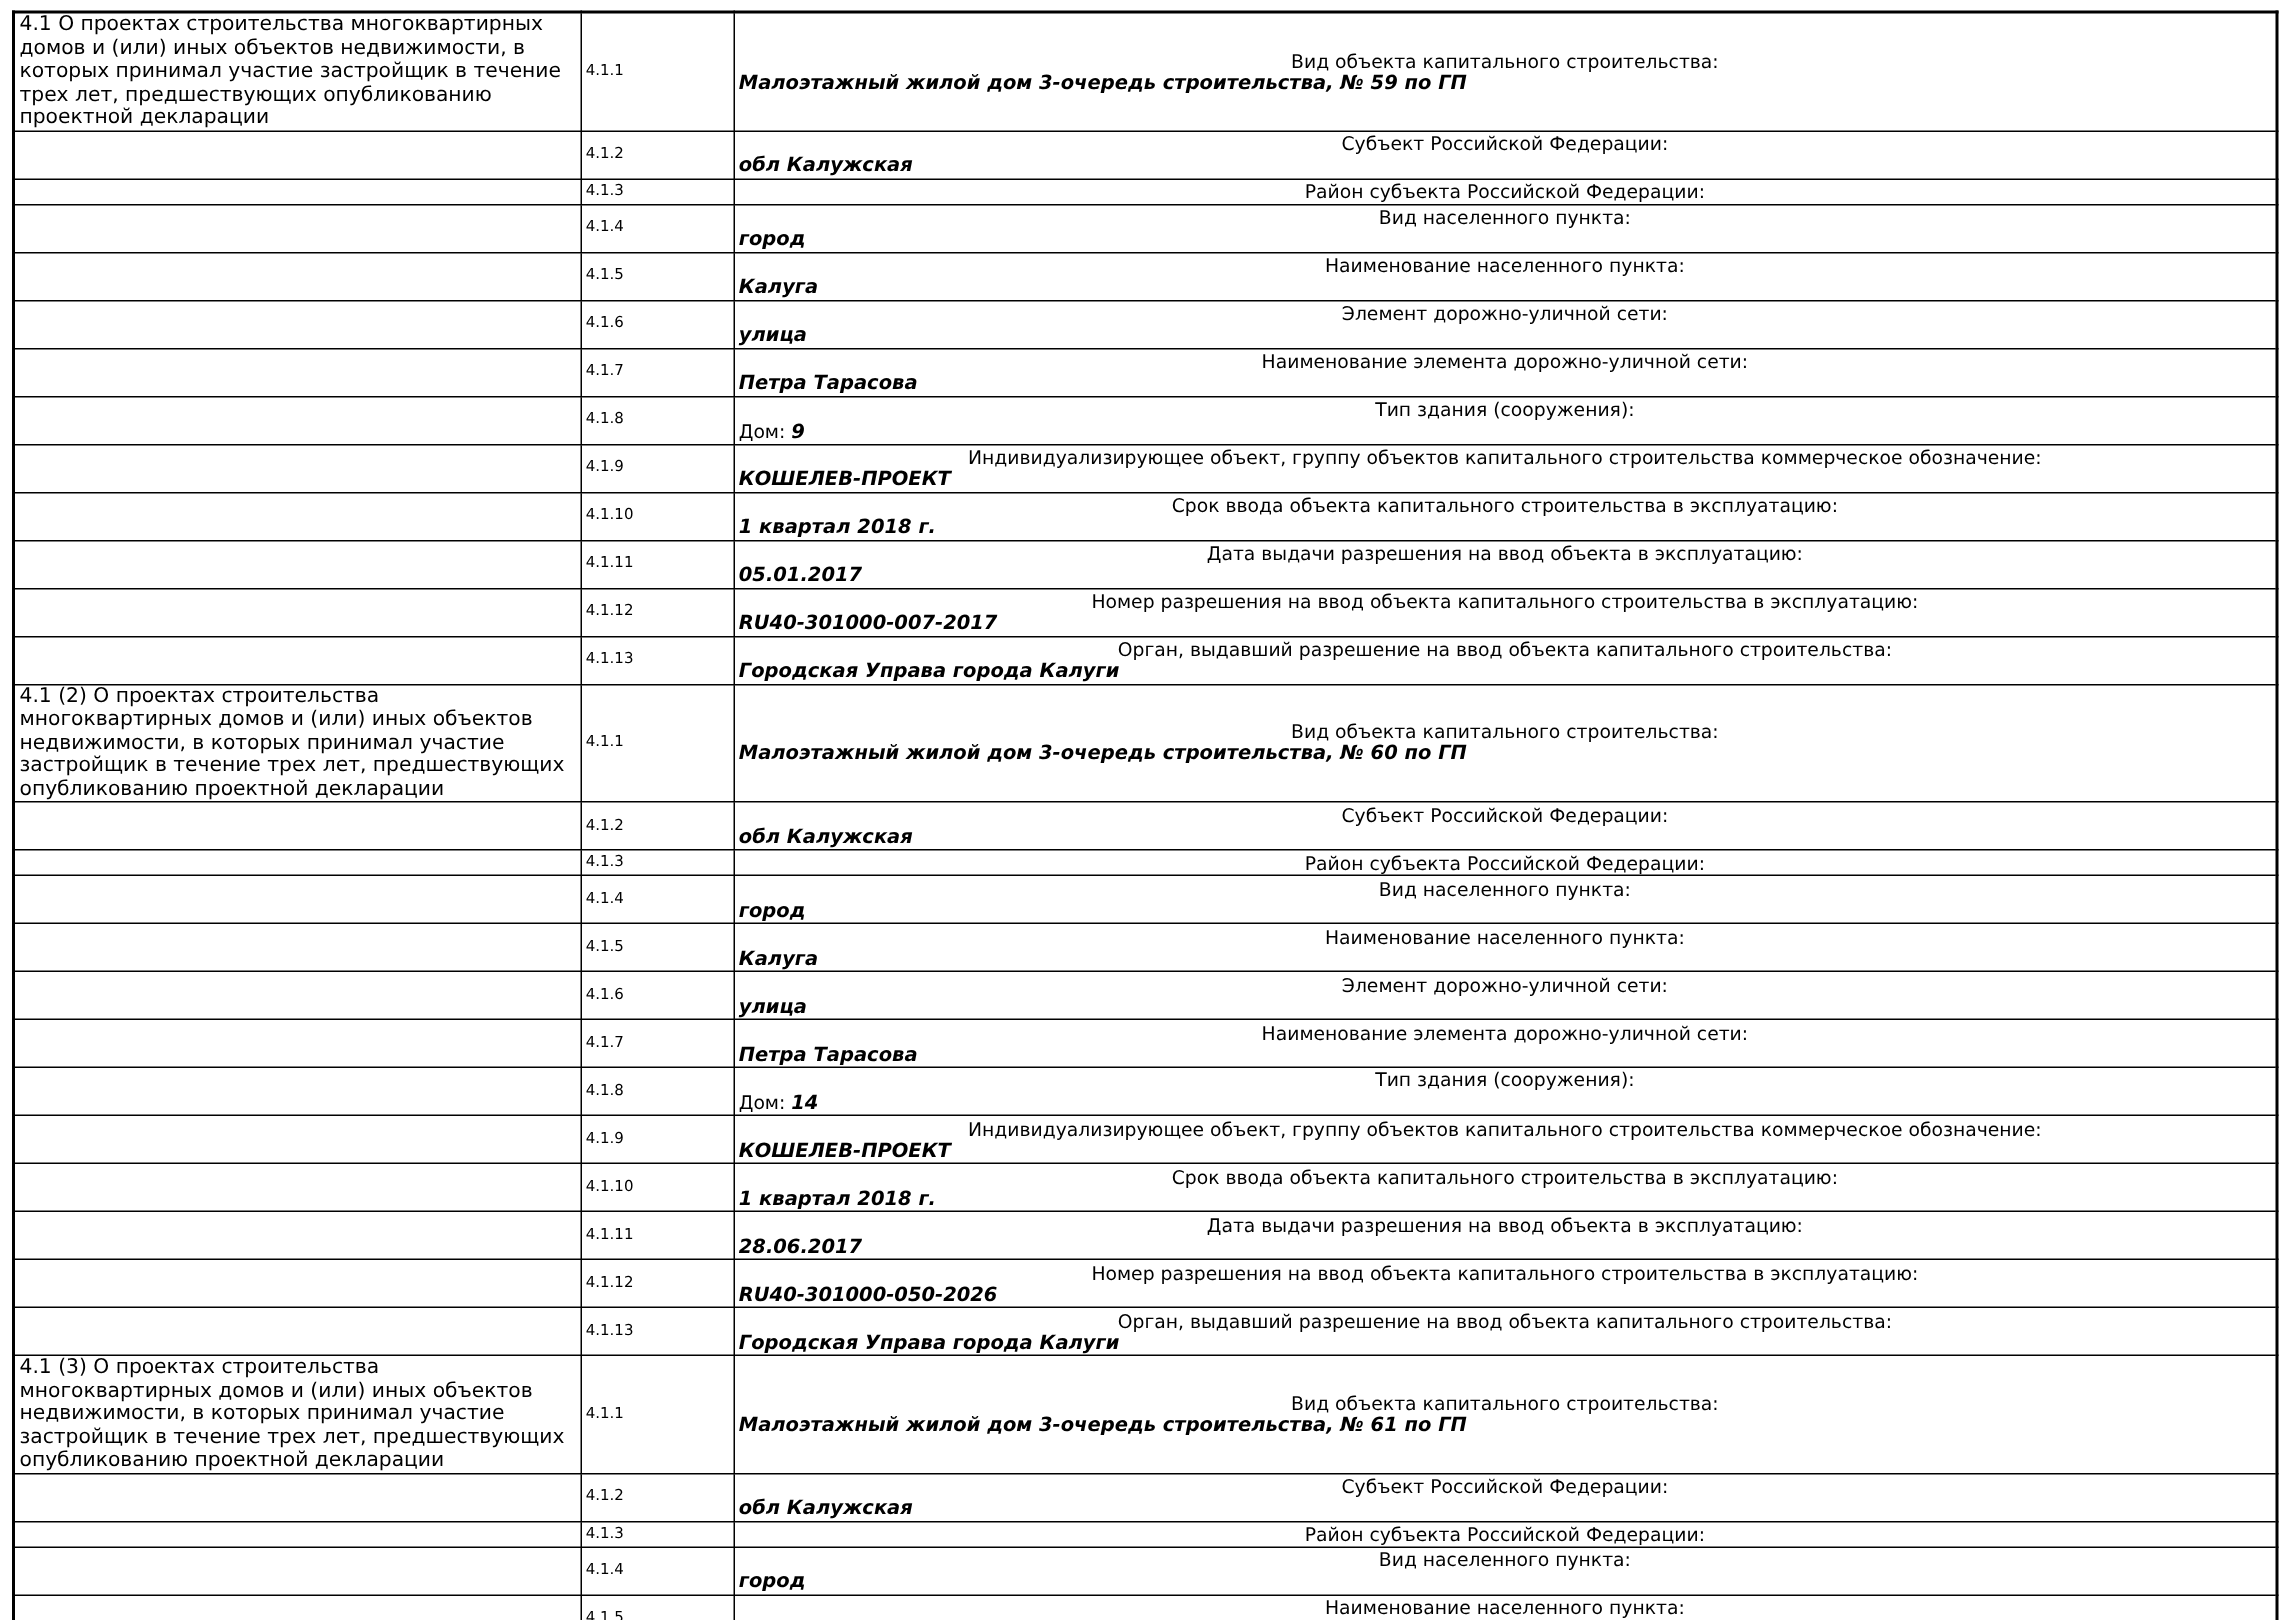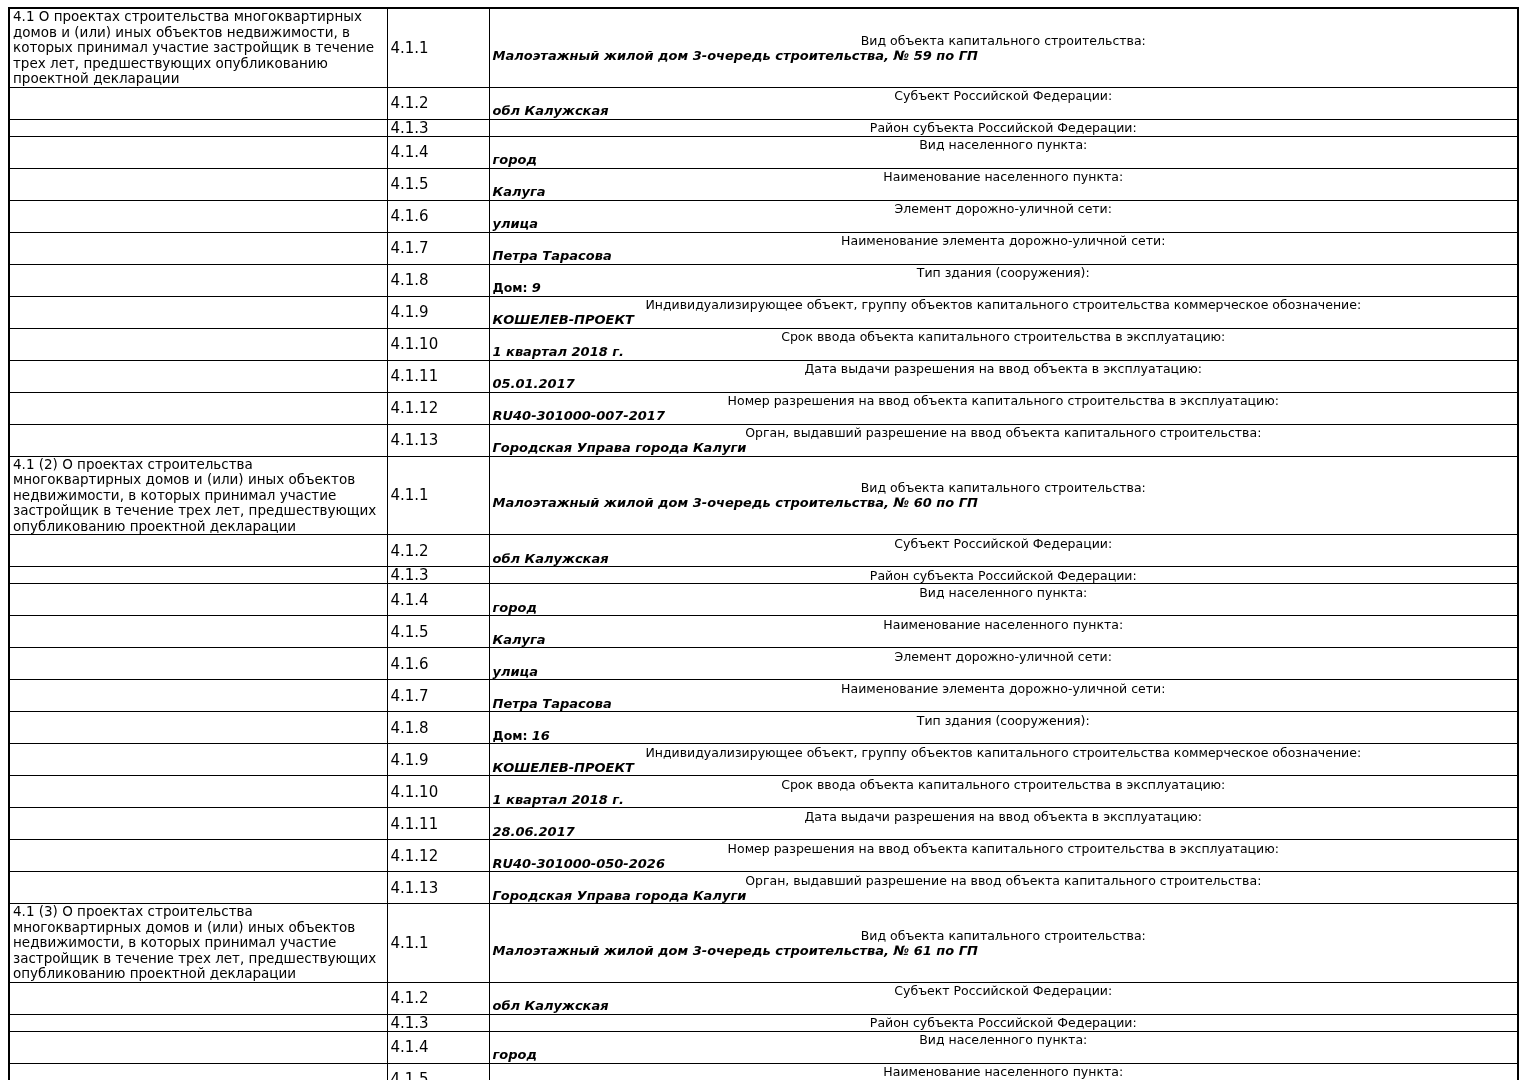--- a/index.html
+++ b/index.html
@@ -36,41 +36,41 @@
   tr.row-normal > td { height: 31px; }
   tr.row-short  > td { height: 14px; }
 
   td.section-cell {
     vertical-align: top;
     font-size: 13.5px;
     line-height: 15.5px;
     padding: 1px 4px 1px 2px;
   }
   td.code-cell {
-    font-size: 15px;
+    font-size: 10px;
     line-height: 16px;
     padding-left: 4px;
   }
   td.content-cell {
     font-size: 12.5px;
     line-height: 15px;
   }
   .field-label {
     font-weight: normal;
     text-align: center;
   }
   .field-value-line {
     font-size: 13px;
   }
   .field-value {
     font-weight: bold;
     font-style: italic;
   }
   .field-value-prefix {
-    font-weight: bold;
+    font-weight: normal;
     font-size: 12.5px;
   }
 </style>
 </head>
 <body>
 
 <table class="decl">
   <colgroup>
     <col class="c-section">
     <col class="c-code">
@@ -233,21 +233,21 @@
         <td class="content-cell">
           <div class="field-label">Наименование элемента дорожно-уличной сети:</div>
           <div class="field-value-line"><span class="field-value">Петра Тарасова</span></div>
         </td>
       </tr>
       <tr class="row-normal">
         <td class="section-cell"></td>
         <td class="code-cell"><span>4.1.8</span></td>
         <td class="content-cell">
           <div class="field-label">Тип здания (сооружения):</div>
-          <div class="field-value-line"><span class="field-value-prefix">Дом: </span><span class="field-value">16</span></div>
+          <div class="field-value-line"><span class="field-value-prefix">Дом: </span><span class="field-value">14</span></div>
         </td>
       </tr>
       <tr class="row-normal">
         <td class="section-cell"></td>
         <td class="code-cell"><span>4.1.9</span></td>
         <td class="content-cell">
           <div class="field-label">Индивидуализирующее объект, группу объектов капитального строительства коммерческое обозначение:</div>
           <div class="field-value-line"><span class="field-value">КОШЕЛЕВ-ПРОЕКТ</span></div>
         </td>
       </tr>

